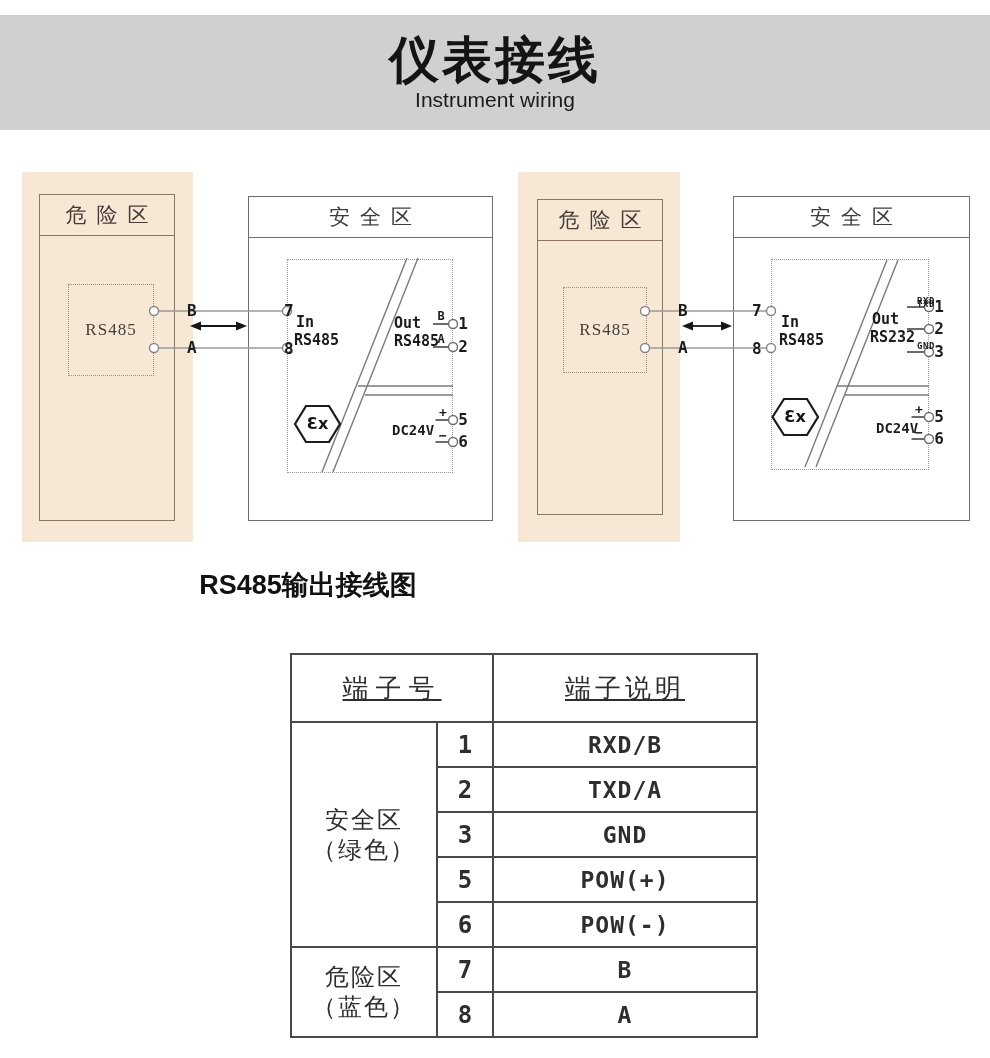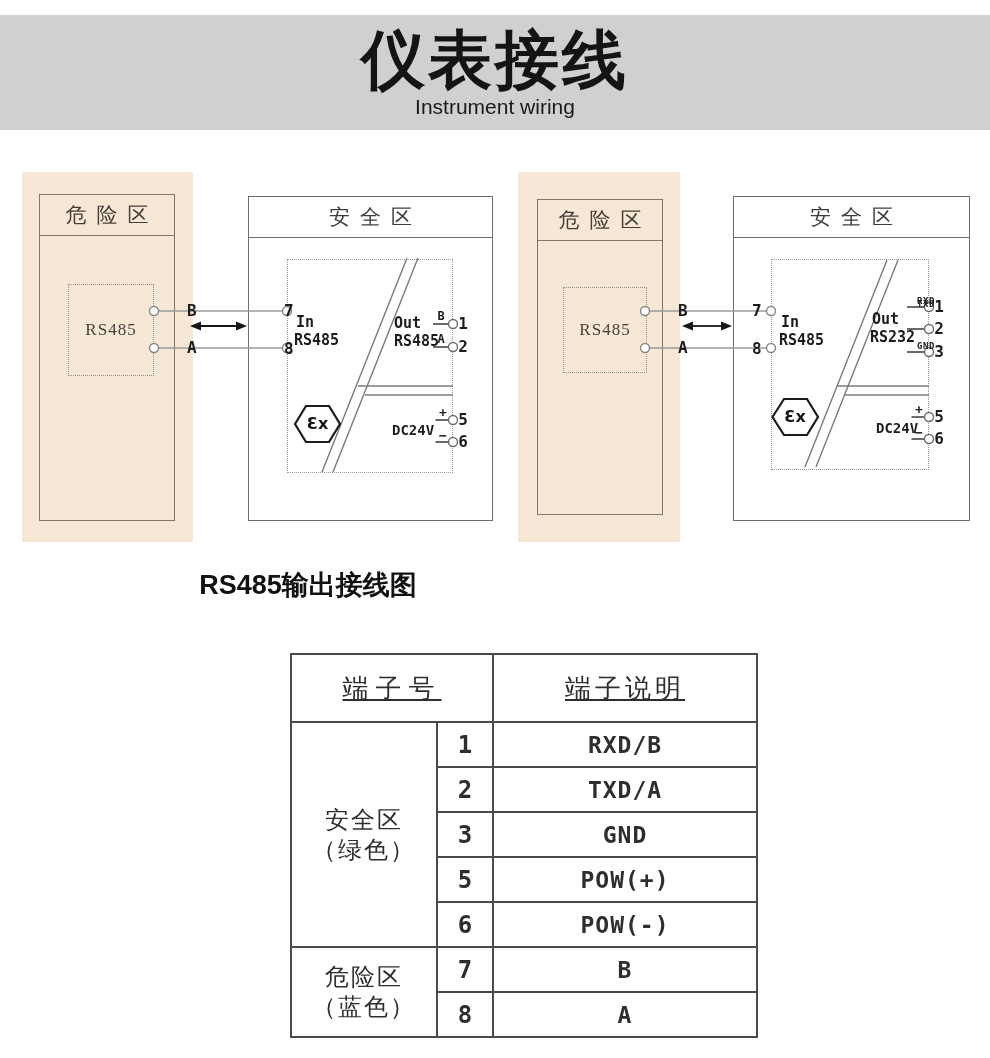--- a/index.html
+++ b/index.html
@@ -1,21 +1,21 @@
 <!DOCTYPE html>
 <html><head>
 <meta charset="utf-8">
 <style>
   html,body{margin:0;padding:0;background:#fff;}
   .canvas{position:relative;width:990px;height:1058px;background:#ffffff;overflow:hidden;
           font-family:"Liberation Sans",sans-serif;}
   
   .banner{position:absolute;left:0;top:15px;width:990px;height:115px;background:#d1d0d0;
           display:flex;flex-direction:column;align-items:center;justify-content:center;}
-  .banner .title{font-size:64px;font-weight:700;color:#141414;letter-spacing:3px;line-height:1;text-align:center;}
+  .banner .title{font-size:50px;font-weight:700;color:#141414;letter-spacing:3px;line-height:1;text-align:center;}
   .banner .subtitle{font-size:21px;font-weight:400;color:#1a1a1a;margin-top:4px;line-height:1;}
   
   .hazard-bg{position:absolute;background:#f7e8d6;}
   .zone-box{position:absolute;box-sizing:border-box;}
   .hazard-box{border:1.5px solid #8a7466;}
   .safe-box{border:1.6px solid #6f6f6f;background:#fff;}
   .zone-head{height:41px;display:flex;align-items:center;justify-content:center;box-sizing:border-box;}
   .hazard-box .zone-head{border-bottom:1.5px solid #8a7466;}
   .safe-box .zone-head{border-bottom:1.6px solid #6f6f6f;}
   .zone-title{font-family:"Liberation Serif",serif;font-size:21px;color:#443c36;

